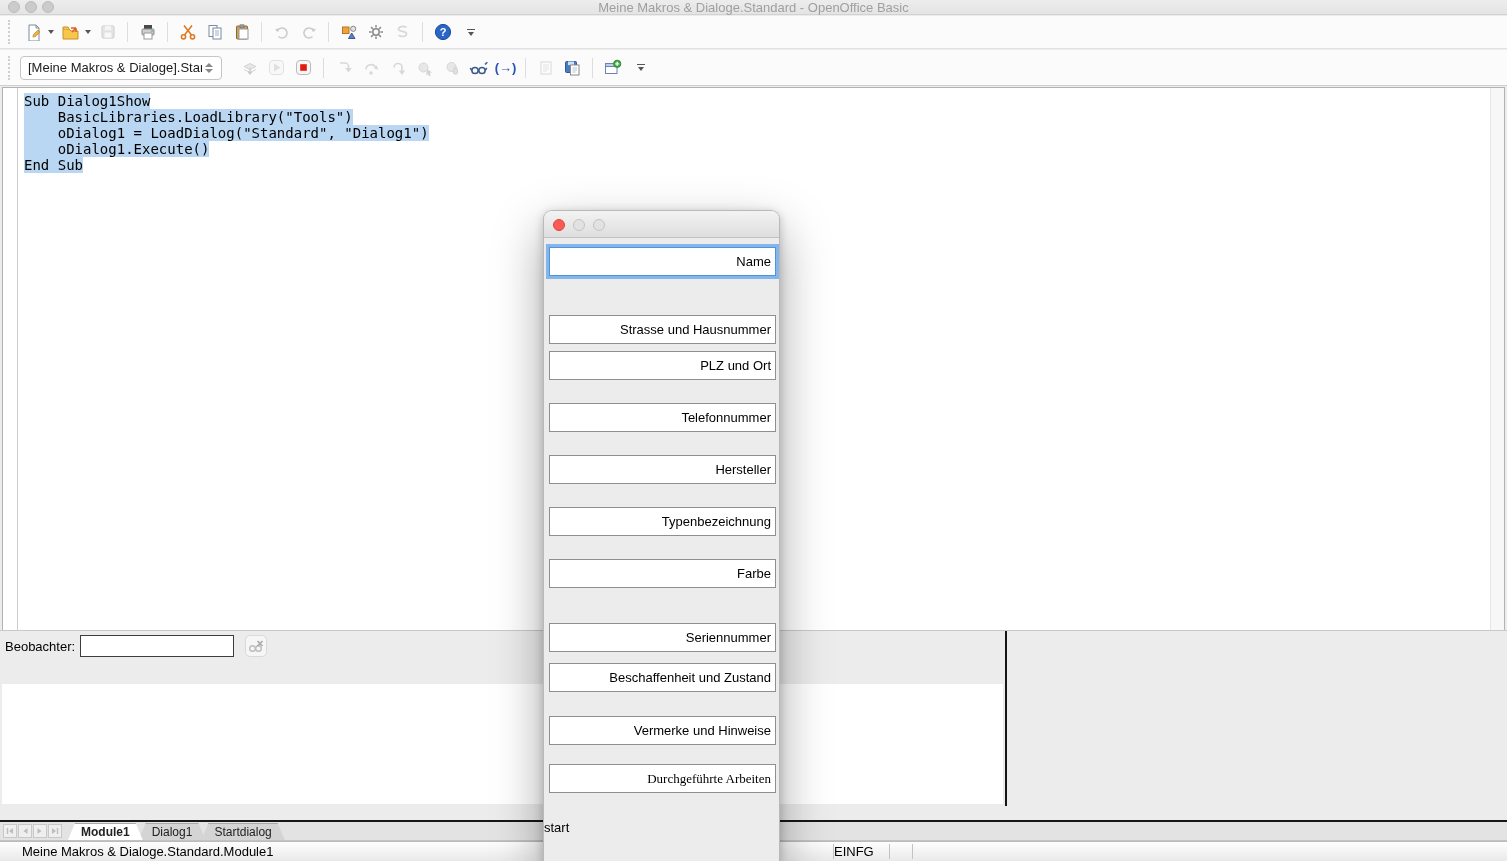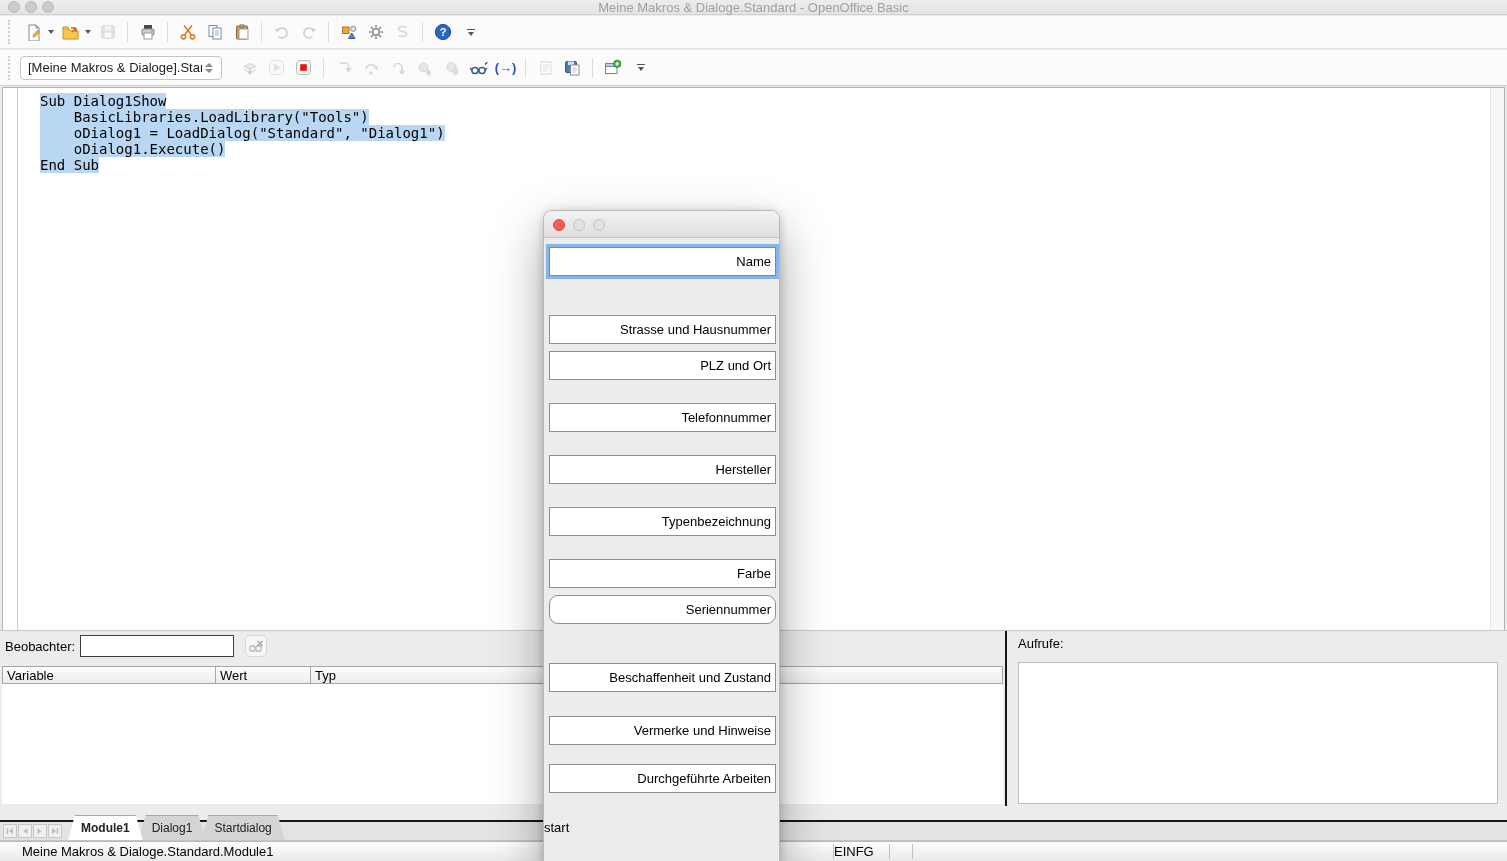--- a/index.html
+++ b/index.html
@@ -43,21 +43,21 @@
   
   #editor { position:absolute; left:2px; top:87px; width:1503px; height:556px;
             background:#fff; border:1px solid #b3b3b3; }
   #gutter { position:absolute; left:0; top:0; bottom:0; width:15px; background:#fff;
             border-right:1px solid #cccccc; }
   #vscroll { position:absolute; right:0; top:0; bottom:0; width:14px; background:#f7f7f7;
              border-left:1px solid #e6e6e6; }
   #code { position:absolute; left:21px; top:5px; font-family:"DejaVu Sans Mono",monospace;
           font-size:14px; line-height:16px; color:#000; }
   .code-line { height:16px; white-space:pre; }
-  .code-line .sel { background:#b9d7f2; white-space:pre;margin-left:16px; }
+  .code-line .sel { background:#b9d7f2; white-space:pre; }
 
   
   #bottom { position:absolute; left:0; top:630px; width:100%; height:176px; background:#ececec;
             border-top:1px solid #c9c9c9; }
   #watch-panel { position:absolute; left:0; top:0; width:1005px; height:100%; }
   #watch-row { position:absolute; left:5px; top:3px; height:24px; display:flex; align-items:center; }
   #watch-label { font-size:13px; color:#000; }
   #watch-input { width:154px; height:22px; margin-left:5px; border:1px solid #3c3c3c; background:#fff;
                  font-size:13px; padding:0 3px; }
   #remove-watch-btn { margin-left:11px; width:22px; height:22px; background:#f6f6f6;
@@ -76,21 +76,21 @@
                  border:1px solid #bdbdbd; }
 
   #dark-line { position:absolute; left:0; top:820px; width:100%; height:2px; background:#161616; }
 
   
   #tabbar { position:absolute; left:0; top:822px; width:100%; height:19px; background:#e3e3e3;
             border-bottom:1px solid #c2c2c2; display:flex; align-items:flex-end; padding-left:2px; }
   .navbtn { width:14px; height:14px; margin:0 0 2px 1px; background:#efefef; border:1px solid #c8c8c8;
             display:flex; align-items:center; justify-content:center; }
   #tabs { display:flex; margin-left:6px; }
-  .tab { height:25px; padding:0 13px; font-size:12px; display:flex; align-items:center; color:#222;
+  .tab { height:17px; padding:0 13px; font-size:12px; display:flex; align-items:center; color:#222;
          background:#d4d4d4; clip-path:polygon(7px 0, calc(100% - 7px) 0, 100% 100%, 0 100%);
          margin-right:-4px; border-top:1px solid #a8a8a8; }
   .tab.active { background:#fff; font-weight:bold; z-index:2; }
 
   
   #statusbar { position:absolute; left:0; top:841px; width:100%; height:20px;
                background:linear-gradient(#fefefe,#e9e9e9); border-top:1px solid #bbbbbb; font-size:13px; color:#000; }
   #status-location { position:absolute; left:22px; top:2px; }
   .vline { position:absolute; top:2px; bottom:2px; width:1px; background:#c3c3c3; }
   #status-insert { position:absolute; left:834px; width:54px; top:2px; text-align:left; }
@@ -365,32 +365,23 @@
         <svg width="18" height="16">
             <g fill="none" stroke="#bdbdbd" stroke-width="1.4">
               <circle cx="5.5" cy="10.5" r="2.8"></circle>
               <circle cx="11.5" cy="10.5" r="2.8"></circle>
               <path d="M8.3 10.5h.4"></path>
             </g>
             <path d="M10.5 3l5 5M15.5 3l-5 5" stroke="#a8a8a8" stroke-width="1.6"></path>
           </svg>
       </span>
     </div>
-    <div id="watch-header">
-      <span class="wcol c1">Variable</span>
-      <span class="wcol c2">Wert</span>
-      <span class="wcol c3">Typ</span>
-    </div>
     <div id="watch-body"></div>
   </div>
   <div id="panel-divider"></div>
-  <div id="calls-panel">
-    <span id="calls-label">Aufrufe:</span>
-    <div id="calls-body"></div>
-  </div>
 </div>
 
 <div id="dark-line"></div>
 
 <div id="tabbar">
   <span class="navbtn">
       <svg width="10" height="10">
         <path d="M2.5 2v6" stroke="#bdbdbd" stroke-width="1.4"></path>
         <path d="M8 2L4 5l4 3z" fill="#bdbdbd"></path>
       </svg>
@@ -432,18 +423,18 @@
     <span class="dlight dl-gray1"></span>
     <span class="dlight dl-gray2"></span>
   </div>
   <input class="dfield focused" style="top: 36px;" type="text" value="Name">
   <input class="dfield" style="top: 104px;" type="text" value="Strasse und Hausnummer">
   <input class="dfield" style="top: 140px;" type="text" value="PLZ und Ort">
   <input class="dfield" style="top: 244px;" type="text" value="Hersteller">
   <input class="dfield" style="top: 192px;" type="text" value="Telefonnummer">
   <input class="dfield" style="top: 296px;" type="text" value="Typenbezeichnung">
   <input class="dfield" style="top: 348px;" type="text" value="Farbe">
-  <input class="dfield" style="top: 384px; border-radius: 9px;" type="text" value="Seriennummer">
+  <input class="dfield" style="top: 412px;" type="text" value="Seriennummer">
   <input class="dfield" style="top: 452px;" type="text" value="Beschaffenheit und Zustand">
   <input class="dfield" style="top: 505px;" type="text" value="Vermerke und Hinweise">
-  <input class="dfield" style="top: 553px;" type="text" value="Durchgeführte Arbeiten">
+  <input class="dfield" style="top: 553px; font-family: Liberation Serif, serif;" type="text" value="Durchgeführte Arbeiten">
   <div id="dialog-start">start</div>
 </div>
 
 </body></html>

